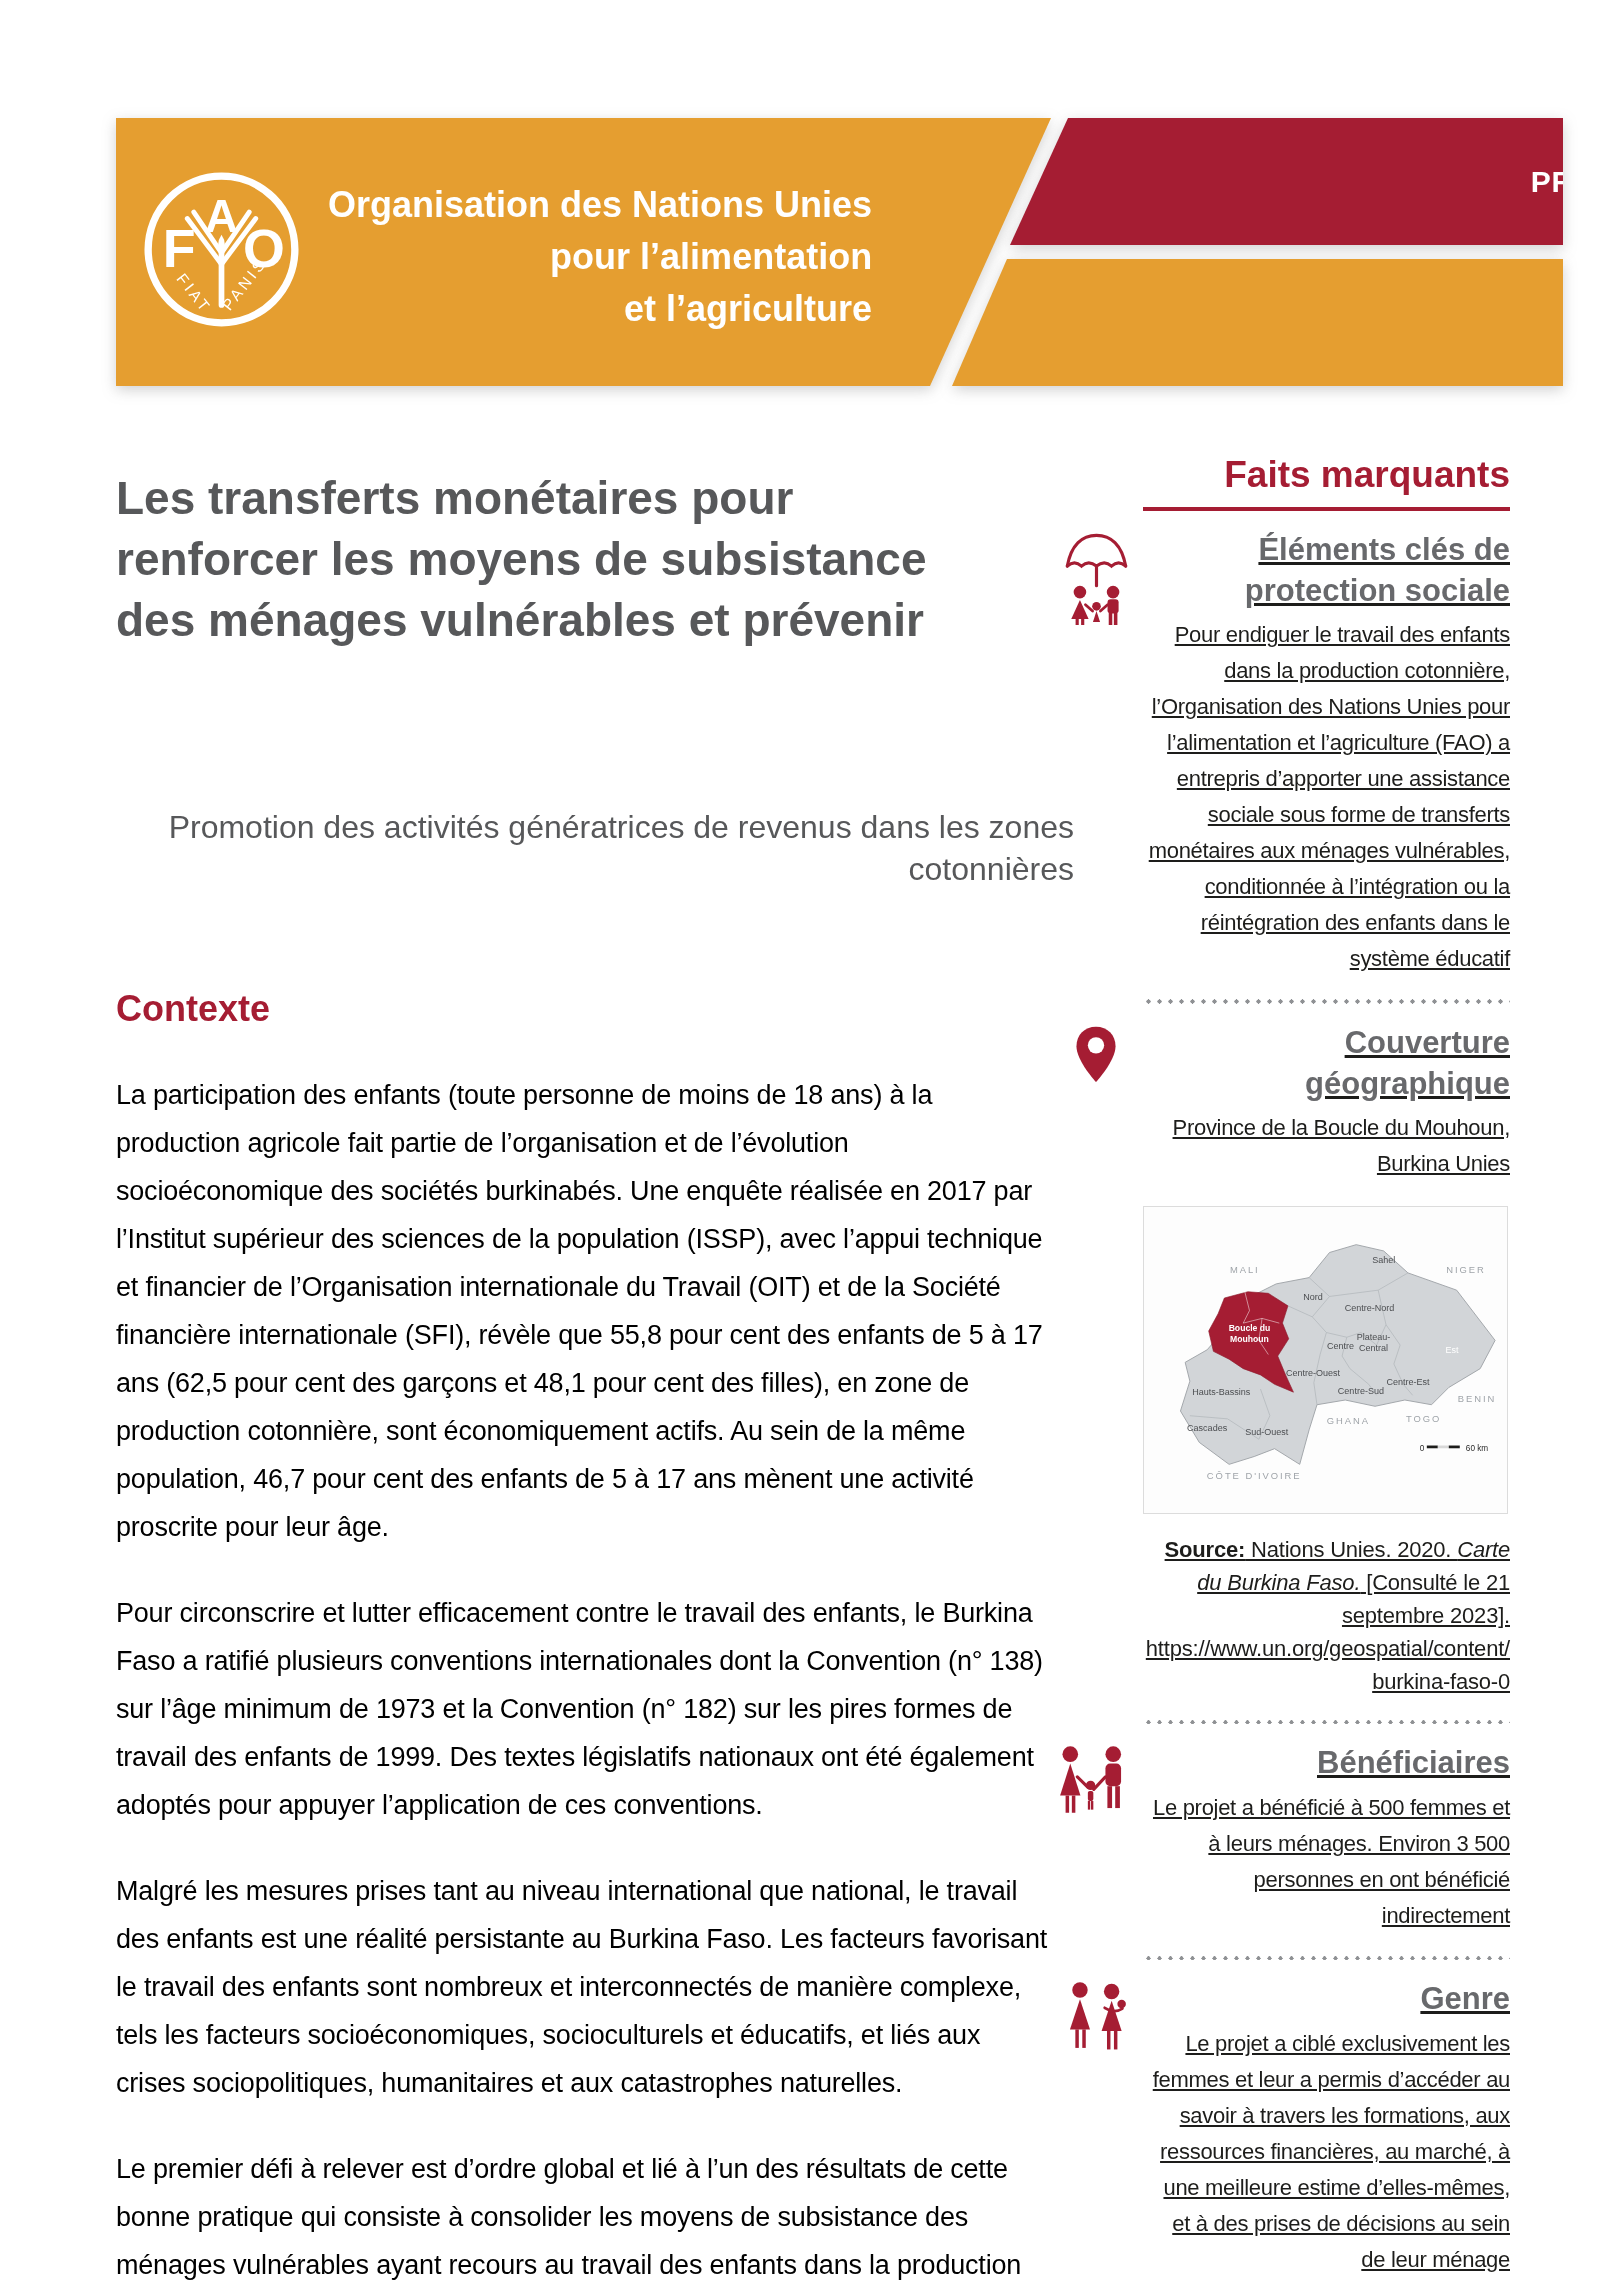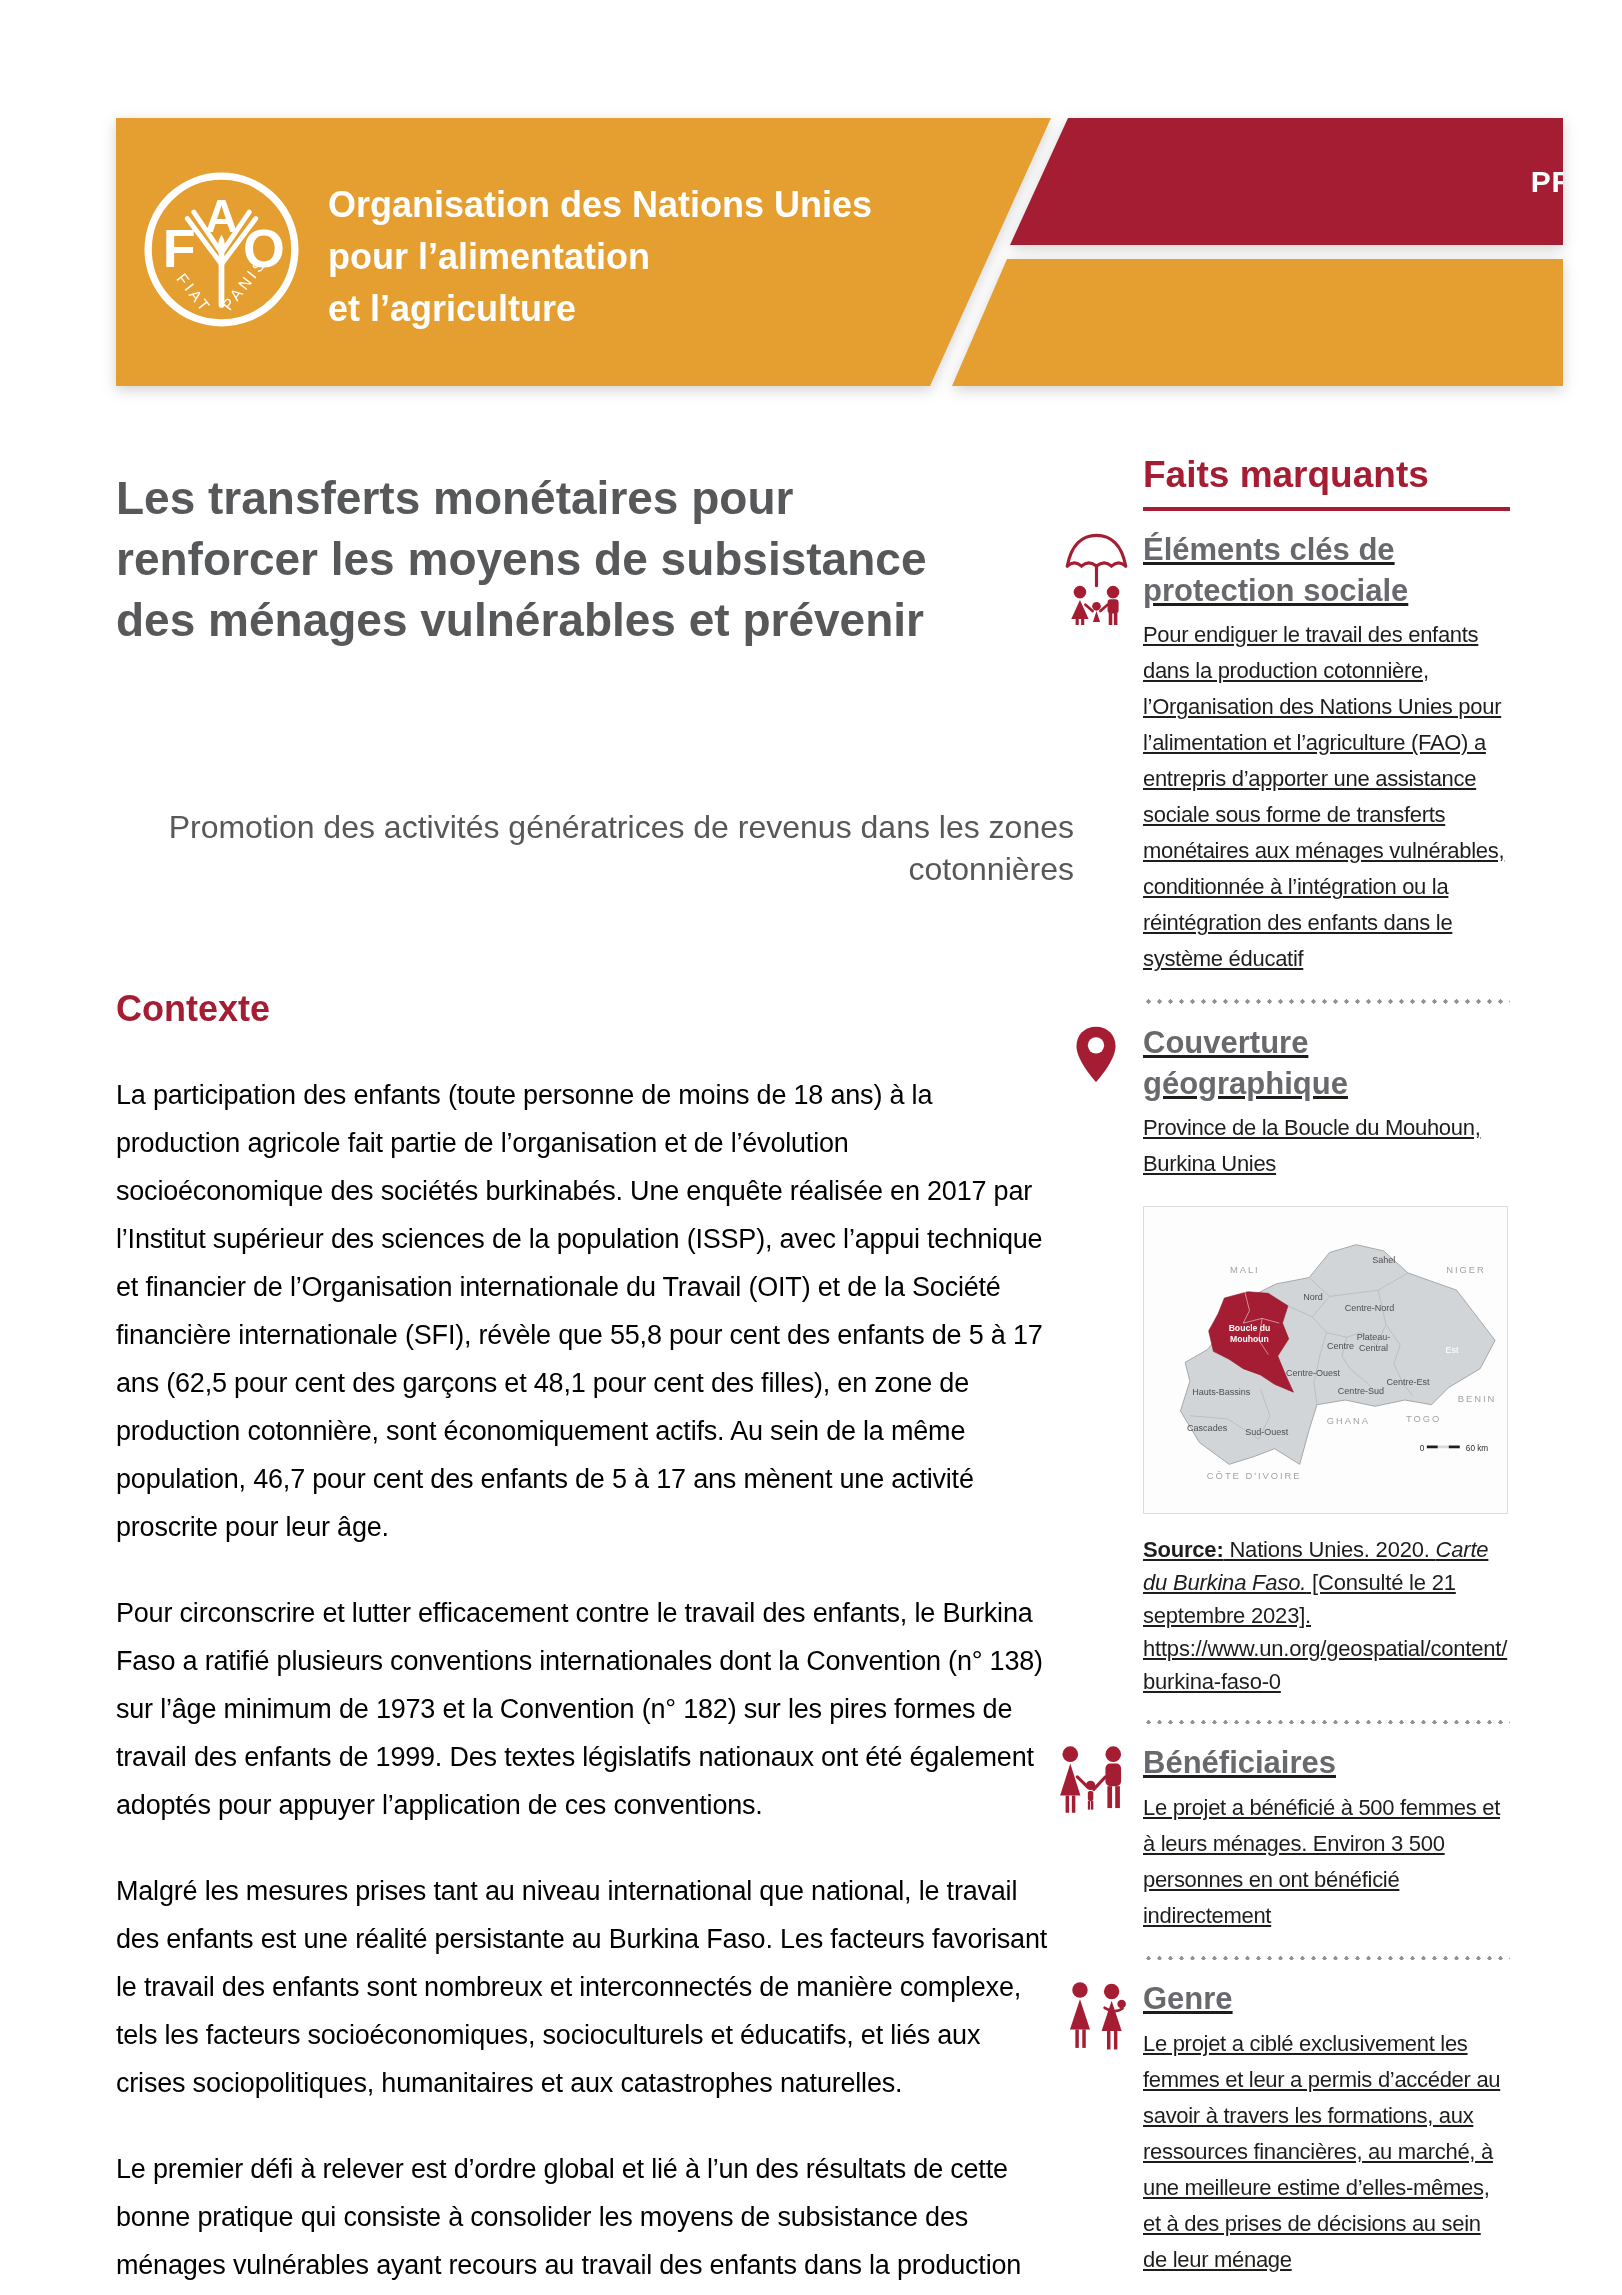--- a/index.html
+++ b/index.html
@@ -13,33 +13,33 @@
              clip-path:polygon(0 0,935px 0,814px 268px,0 268px);}
   .band-red{position:absolute;left:0;top:0;width:1447px;height:127px;background:#A51D33;
             clip-path:polygon(952px 0,1447px 0,1447px 127px,894px 127px);
             display:flex;align-items:center;justify-content:center;padding-left:894px;box-sizing:content-box;}
   .band-red .txt{color:#fff;font-weight:700;font-size:30px;letter-spacing:0.8px;}
   .band-orange{position:absolute;left:0;top:141px;width:1447px;height:127px;background:#E59E30;
                clip-path:polygon(891px 0,1447px 0,1447px 127px,836px 127px);
                display:flex;align-items:center;justify-content:center;padding-left:887px;box-sizing:content-box;}
   .band-orange .txt{color:#fff;font-weight:400;font-size:34px;}
   .fao-logo{position:absolute;left:23.6px;top:50px;width:163px;height:163px;}
-  .org-name{position:absolute;left:212px;top:61px;color:#fff;font-weight:700;font-size:36px;line-height:52px;}
+  .org-name{position:absolute;left:212px;top:61px;color:#fff;font-weight:700;font-size:36px;line-height:52px;text-align:right;}
 
   
   .title{position:absolute;left:116px;top:468px;width:990px;color:#57585A;
          font-size:46px;line-height:61px;font-weight:700;}
   .subtitle{position:absolute;left:116px;top:806px;width:958px;color:#57585A;
             font-size:32px;line-height:42px;font-weight:400;text-align:right;}
   .section-heading{position:absolute;left:116px;top:988px;color:#A51D33;font-size:36px;font-weight:700;text-align:center;}
   .body-col{position:absolute;left:116px;top:1071px;width:938px;font-size:27px;line-height:48px;color:#000000;}
   .body-col p{margin:0 0 38px 0;letter-spacing:-0.2px;}
 
   
-  .sidebar{position:absolute;left:1143px;top:454px;width:367px;}
+  .sidebar{position:absolute;left:1143px;top:454px;width:367px;text-align:right;}
   .sb-title{color:#A51D33;font-size:37px;font-weight:700;line-height:42px;}
   .sb-rule{height:3.9px;background:#A51D33;margin-top:11px;}
   .sb-item{position:relative;margin-top:18px;text-decoration:underline;}
   .sb-heading{color:#68696C;font-size:31px;line-height:41px;font-weight:700;}
   .sb-body{margin-top:6.3px;font-size:22px;line-height:36px;letter-spacing:-0.3px;color:#1D1D1B;}
   .sb-icon{position:absolute;}
   .icon-umbrella{left:-82px;top:0;width:71px;}
   .icon-pin{left:-69px;top:3.1px;width:44px;}
   .icon-family{left:-86px;top:1.6px;width:75px;}
   .icon-women{left:-80px;top:1.6px;width:71px;}

